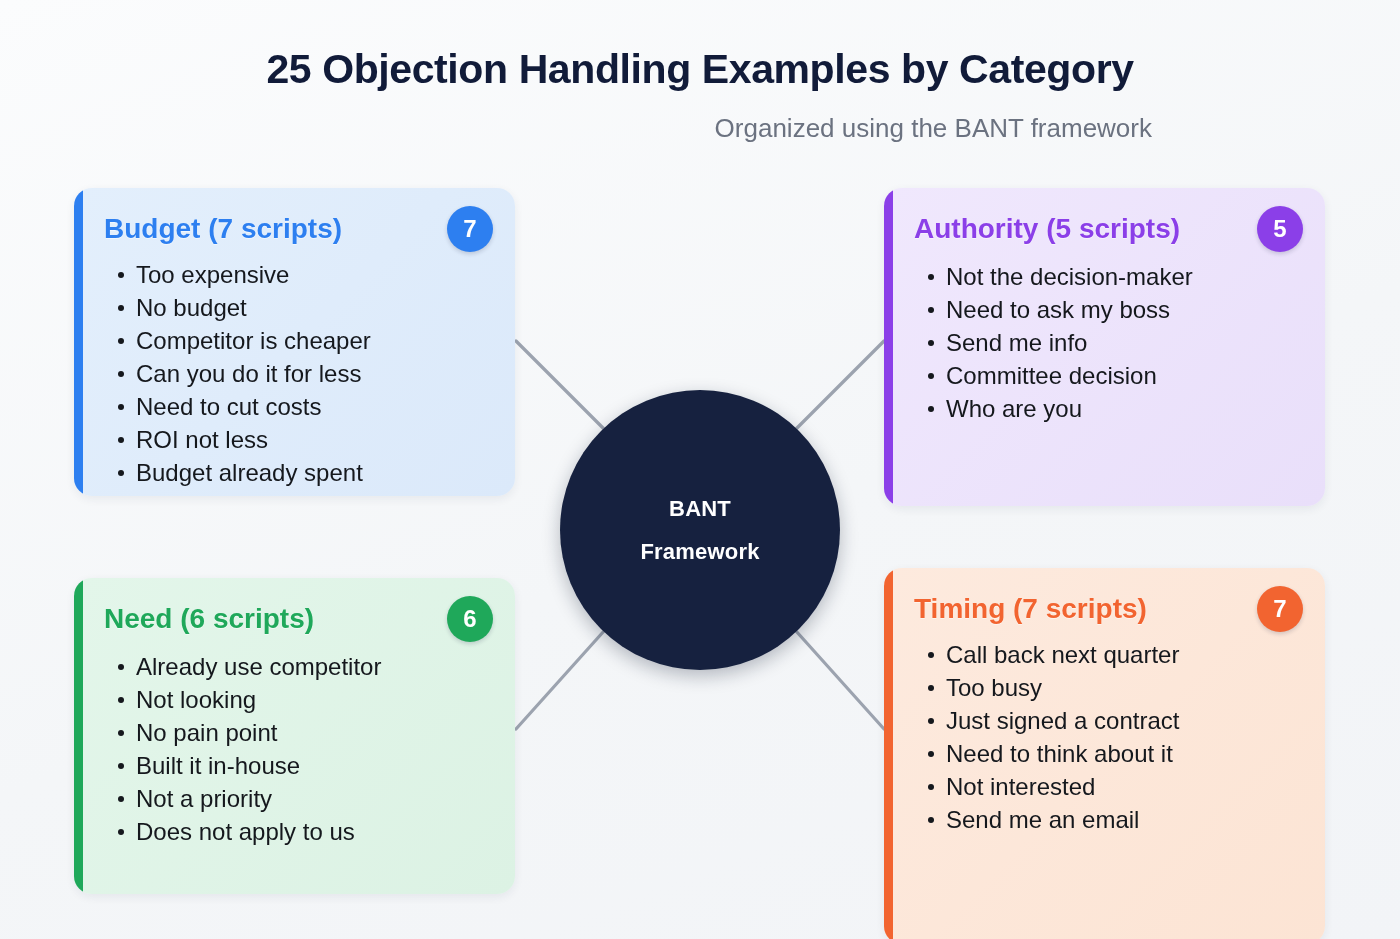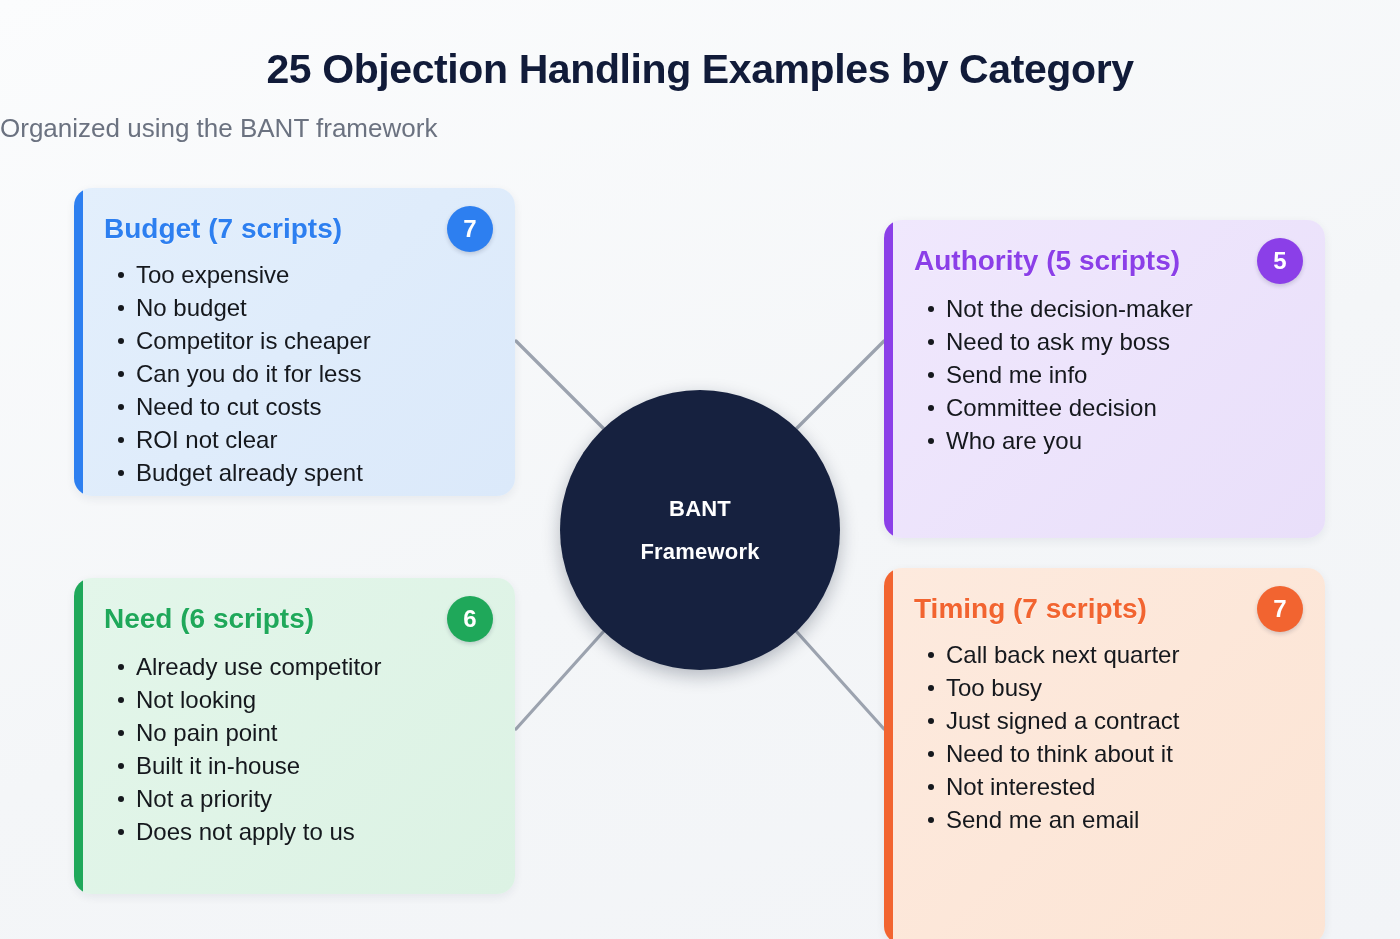--- a/index.html
+++ b/index.html
@@ -20,21 +20,21 @@
   
   .page-title {
     position:absolute; left:0; top:46px; width:1400px;
     text-align:center;
     font-size:41px; font-weight:bold;
     letter-spacing:-0.4px;
     color:#111b39;
   }
   .page-subtitle {
     position:absolute; left:0; top:113px; width:1152px;
-    text-align:left;
+    text-align:right;
     font-size:26px; font-weight:normal;
     color:#6b7280;
   }
 
   
   #connectors {
     position:absolute; left:0; top:0; width:1400px; height:939px;
     pointer-events:none;
   }
 
@@ -138,26 +138,26 @@
     <div class="card-head">
       <div class="card-title" style="color:#2d7ff0;">Budget (7 scripts)</div>
       <div class="badge" style="background:#2d7ff0;">7</div>
     </div>
     <ul>
       <li>Too expensive</li>
       <li>No budget</li>
       <li>Competitor is cheaper</li>
       <li>Can you do it for less</li>
       <li>Need to cut costs</li>
-      <li>ROI not clear</li>
+      <li>ROI not less</li>
       <li>Budget already spent</li>
     </ul>
   </div>
 
-  <div class="card" id="card-authority" style="background:linear-gradient(135deg,#f0e8fd 0%,#e9dffa 100%);margin-top:32px;">
+  <div class="card" id="card-authority" style="background:linear-gradient(135deg,#f0e8fd 0%,#e9dffa 100%);">
     <div class="accent" style="background:#8b3fe8;"></div>
     <div class="card-head">
       <div class="card-title" style="color:#8b3fe8;">Authority (5 scripts)</div>
       <div class="badge" style="background:#8b3fe8;">5</div>
     </div>
     <ul style="margin-top:8px;">
       <li>Not the decision-maker</li>
       <li>Need to ask my boss</li>
       <li>Send me info</li>
       <li>Committee decision</li>

